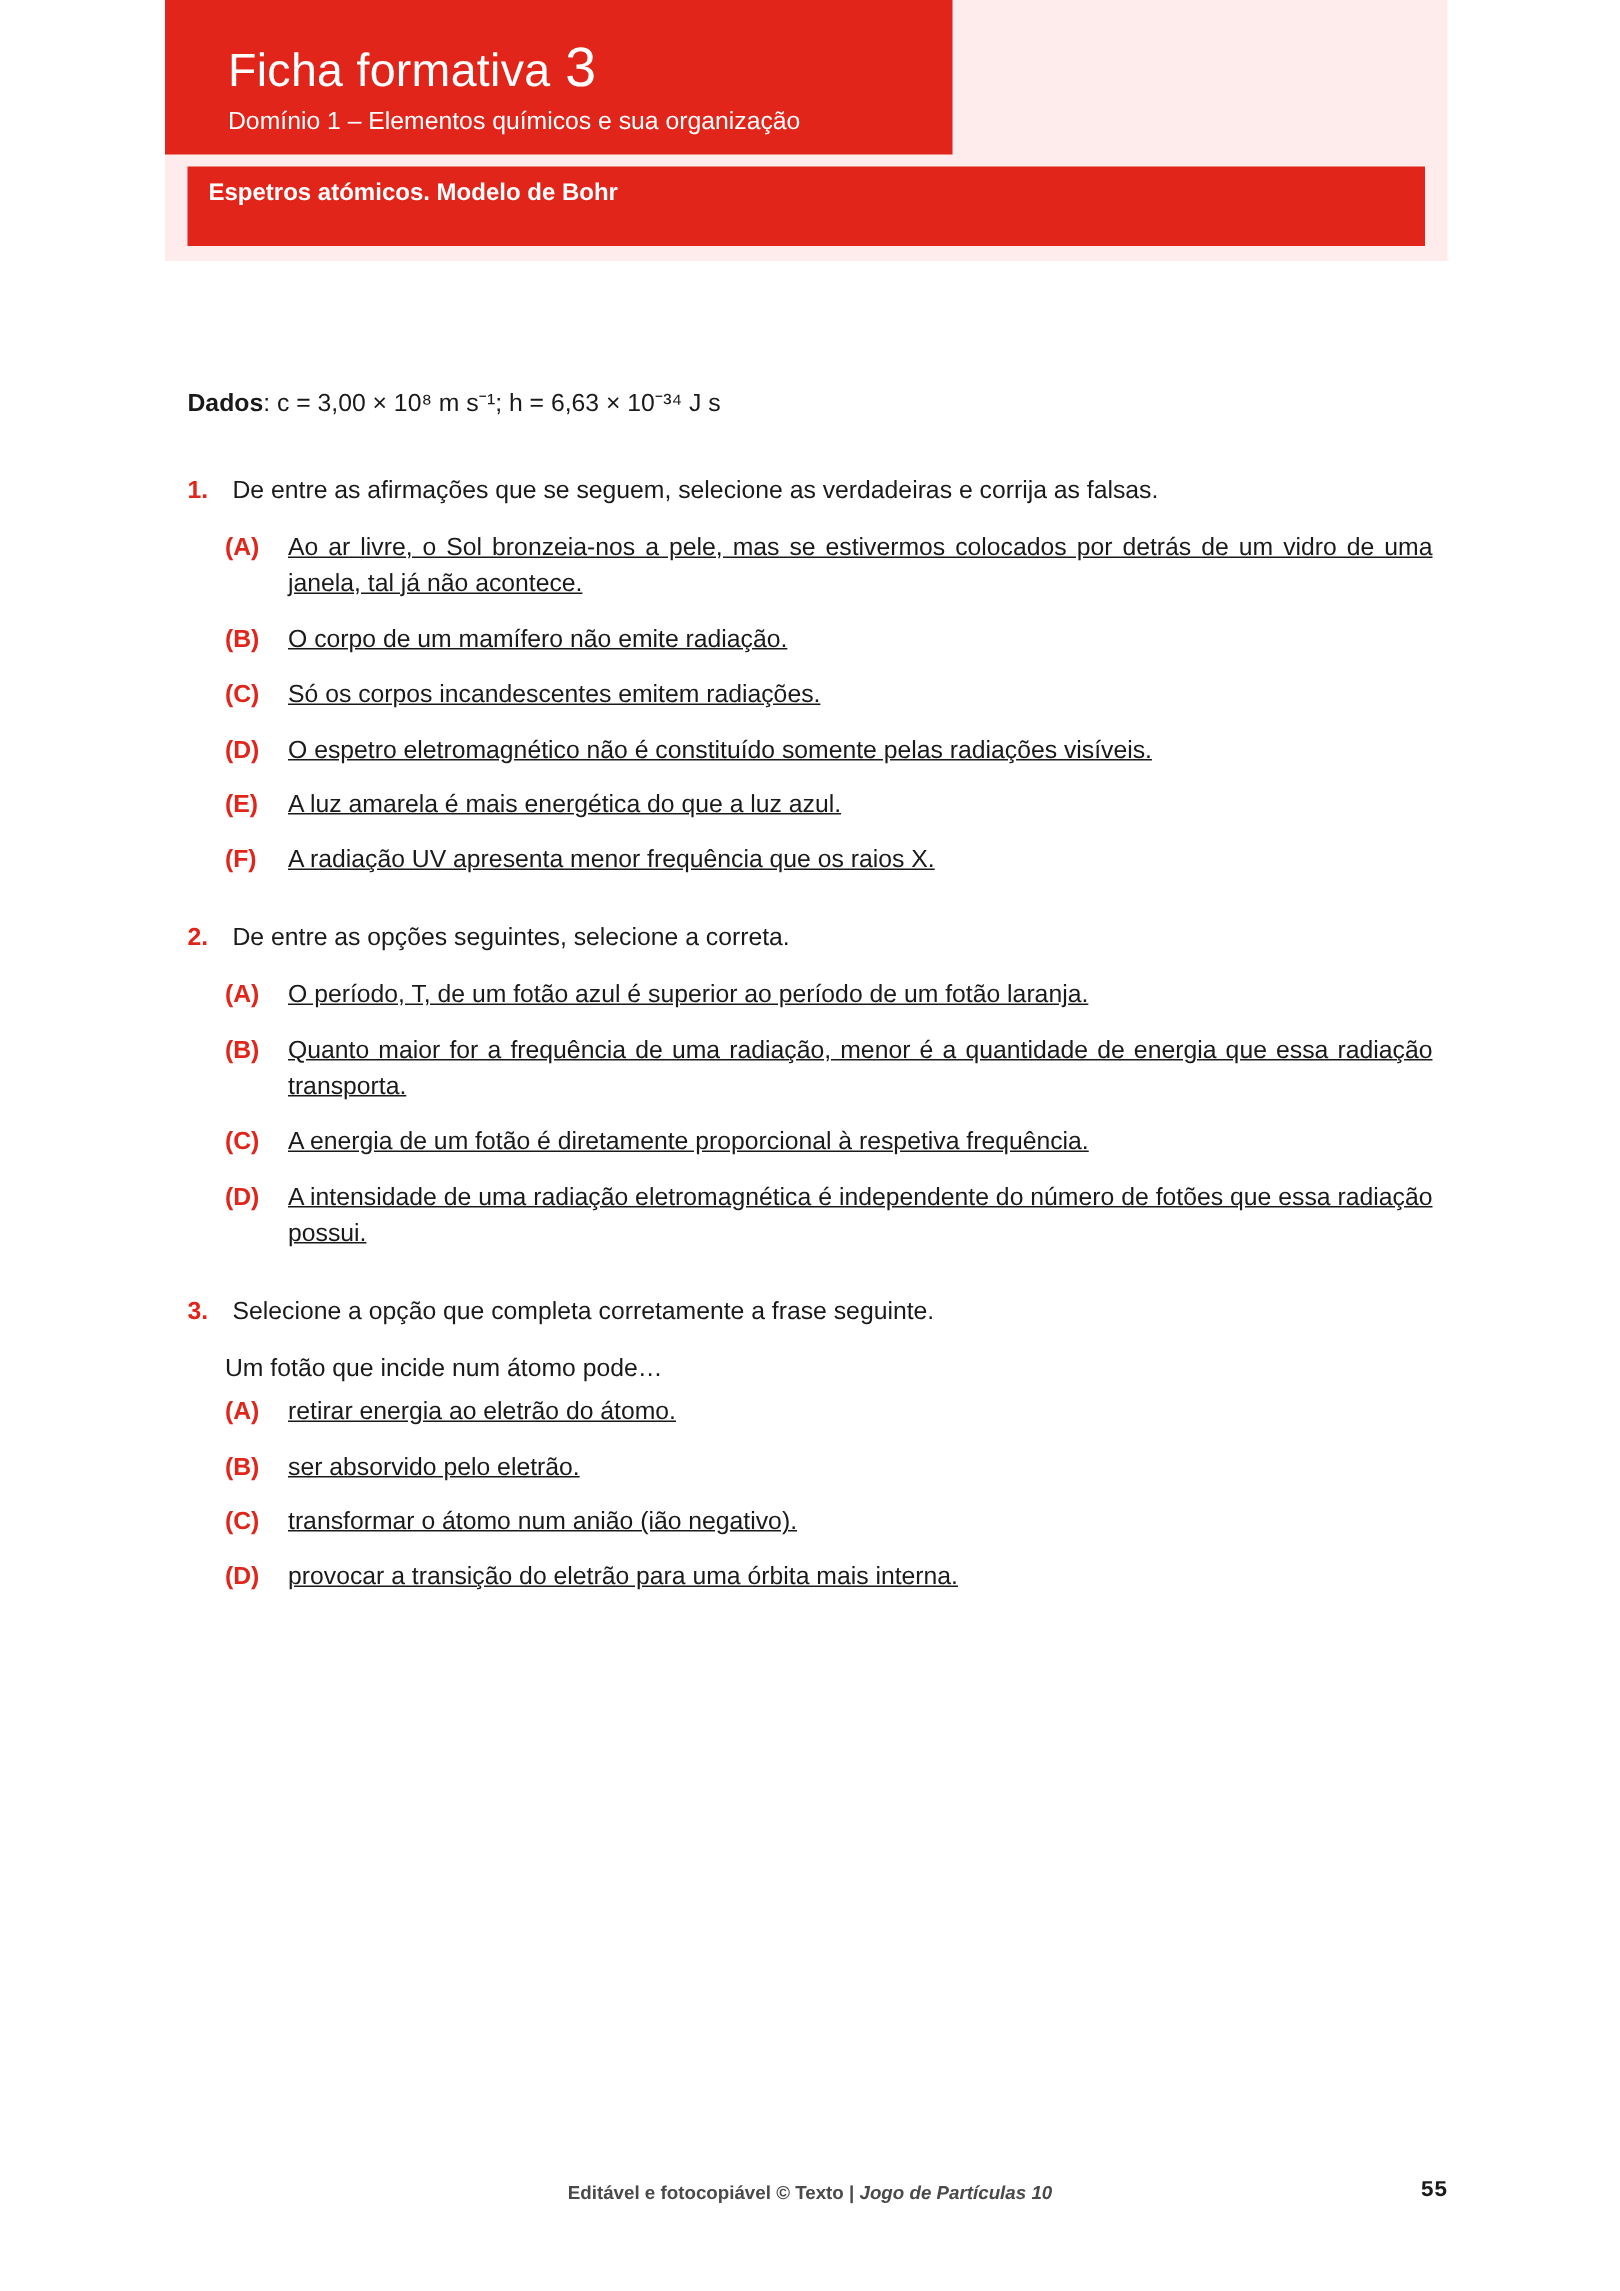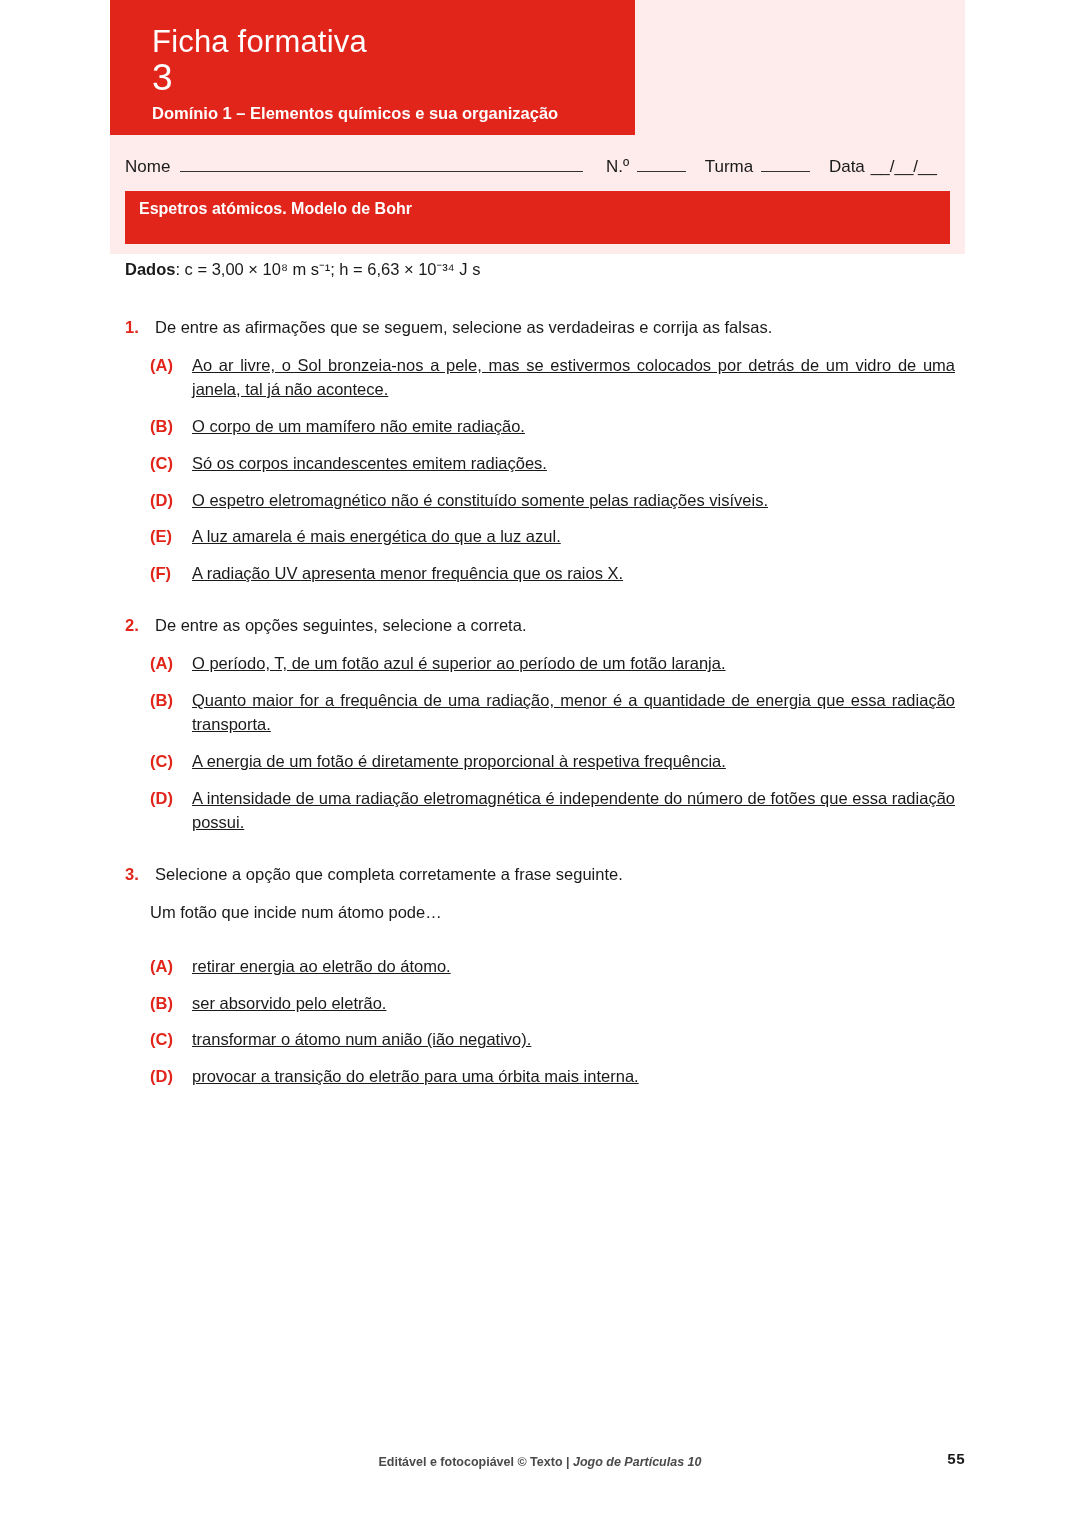--- a/index.html
+++ b/index.html
@@ -37,37 +37,37 @@
     background: #e1251b;
     width: 525px;
     box-sizing: border-box;
     padding: 26px 26px 12px 42px;
     color: #ffffff;
   }
 
   .title-line {
     display: flex;
     align-items: baseline;
-    flex-direction: column;
+    gap: 10px;
   }
   .title-main {
     font-size: 31px;
     font-weight: 400;
     letter-spacing: .2px;
     line-height: 1.05;
   }
   .title-number {
     font-size: 37px;
     font-weight: 400;
     line-height: 1;
   }
   .title-sub {
     margin-top: 8px;
     font-size: 16.5px;
-    font-weight: bold;
+    font-weight: normal;
     line-height: 1.2;
   }
 
   
   .id-row {
     display: flex;
     align-items: baseline;
     padding: 22px 28px 6px 15px;
     font-size: 17px;
     color: #1a1a1a;
@@ -152,21 +152,21 @@
   }
   .opt-text {
     flex: 1;
     text-align: justify;
     text-decoration: underline;
   }
   .opt-text.nojust { text-align: left; }
 
   .q-lead {
     padding-left: 25px;
-    margin-bottom: 30px;
+    margin-bottom: 5px;
   }
 
   
   .footer {
     position: absolute;
     left: 0;
     bottom: 58px;
     width: 1080px;
     display: flex;
     align-items: flex-start;
@@ -195,33 +195,20 @@
   <div class="header-wrap">
 
     <div class="title-block">
       <div class="title-line">
         <span class="title-main">Ficha formativa</span>
         <span class="title-number">3</span>
       </div>
       <div class="title-sub">Domínio 1 – Elementos químicos e sua organização</div>
     </div>
 
-    <div class="id-row">
-      <span class="lbl">Nome</span>
-      <span class="id-fill-long"></span>
-      <span class="id-gap"></span>
-      <span class="lbl">N.º</span>
-      <span class="id-fill-short"></span>
-      <span class="id-gap"></span>
-      <span class="lbl">Turma</span>
-      <span class="id-fill-short"></span>
-      <span class="id-gap"></span>
-      <span class="lbl">Data</span>
-      <span class="id-date-field">__/__/__</span>
-    </div>
 
     <div class="section-bar">Espetros atómicos. Modelo de Bohr</div>
   </div>
 
   <div class="body">
 
 
     <p class="dados">
       <b>Dados</b><span>: </span><span>c = 3,00 × 10⁸ m s⁻¹; h = 6,63 × 10⁻³⁴ J s</span>
     </p>

